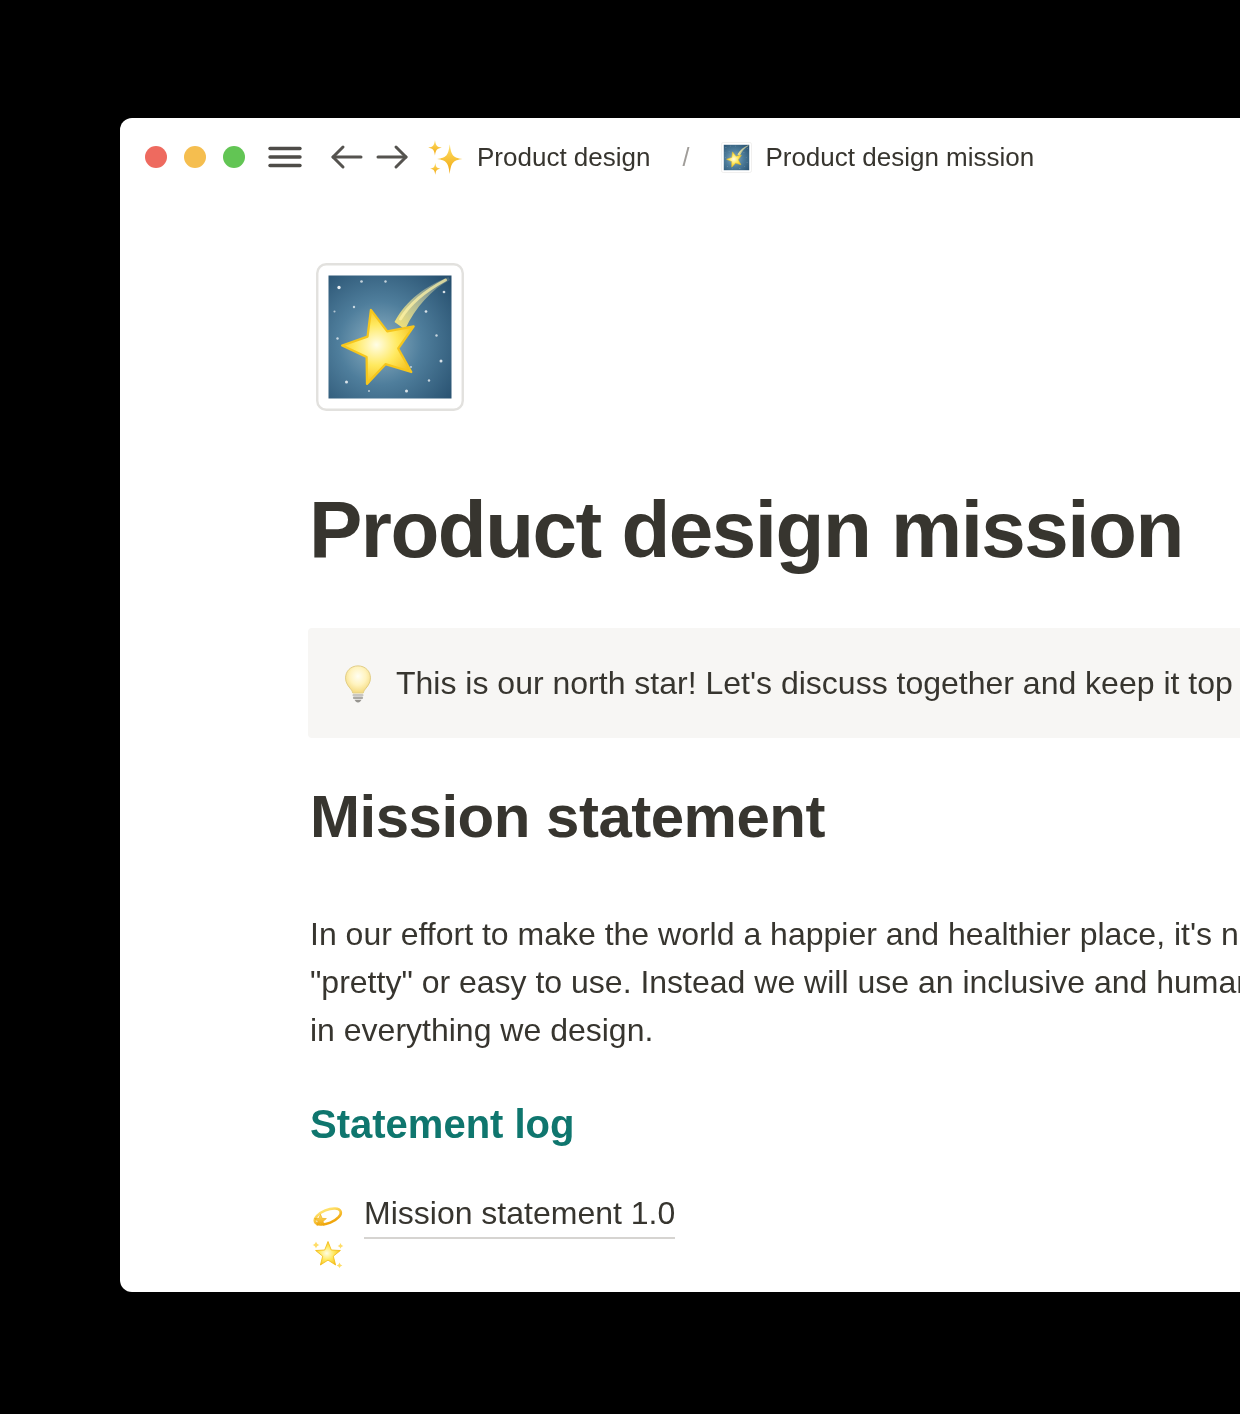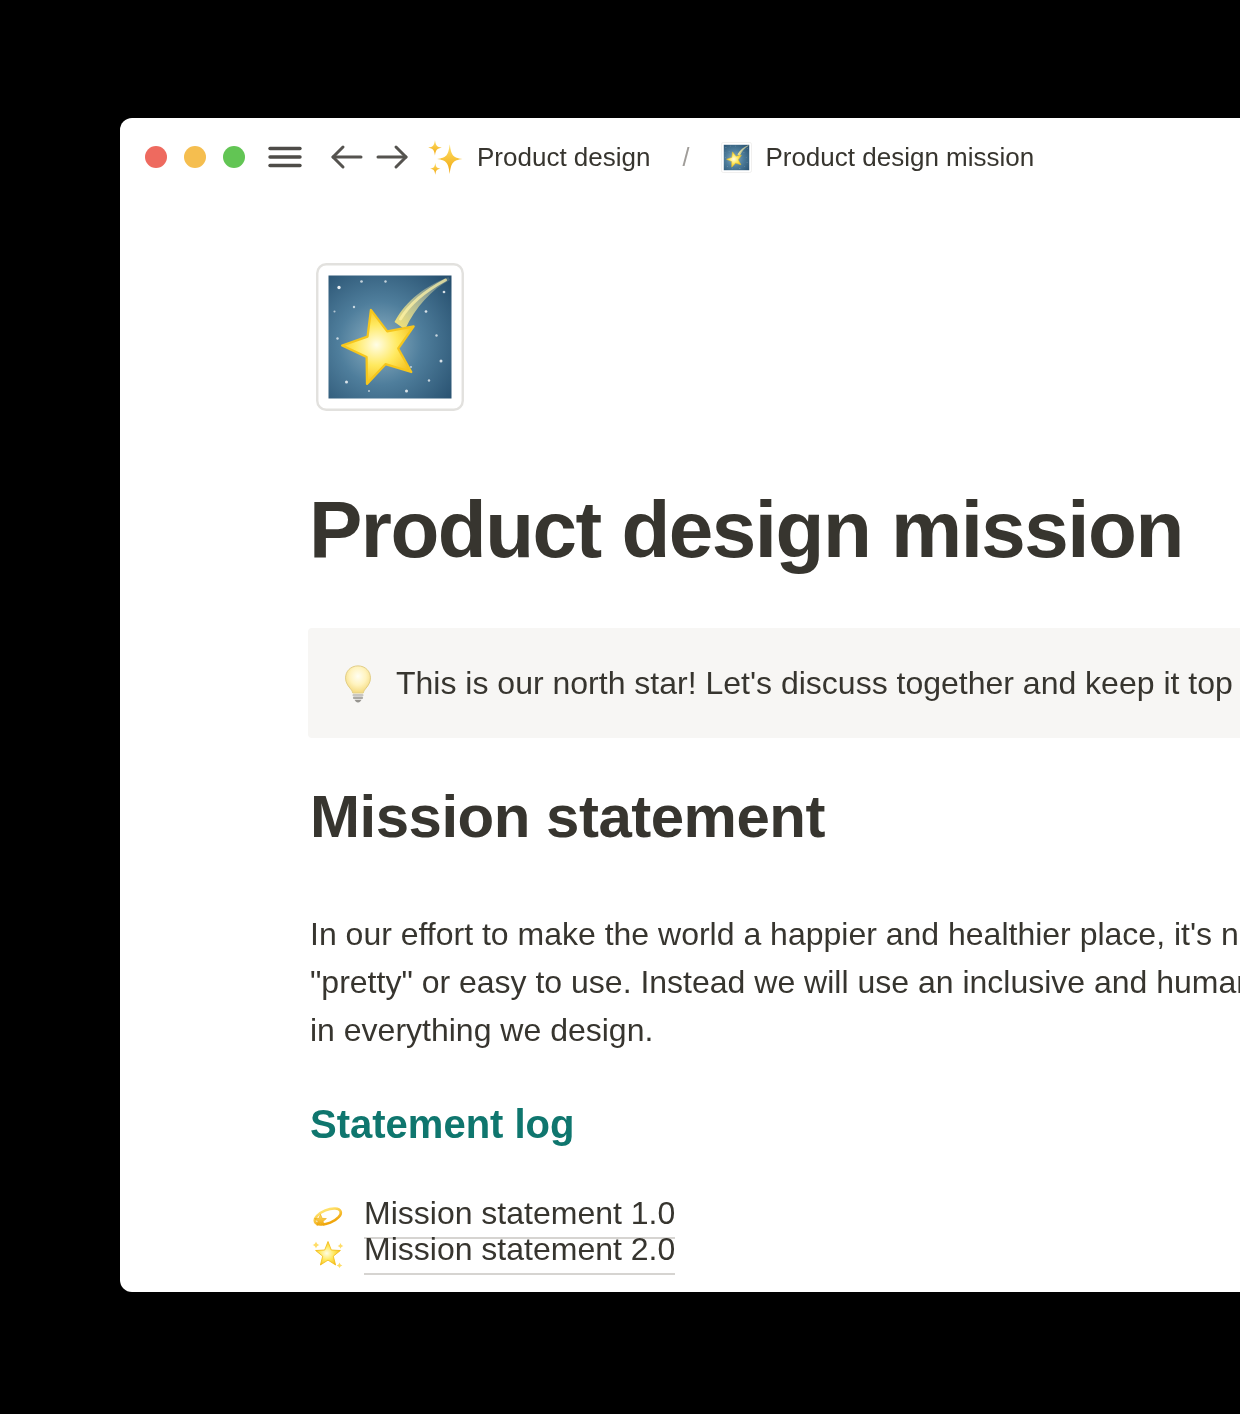--- a/index.html
+++ b/index.html
@@ -252,17 +252,16 @@
       <svg class="link-emoji">
           <use href="#sym-dizzy"></use>
         </svg>
       <span class="link-label">Mission statement 1.0</span>
     </div>
 
     <div class="link-row row2">
       <svg class="link-emoji">
           <use href="#sym-glow-star"></use>
         </svg>
-      <span class="link-label">Mission statement 2.0</span>
     </div>
 
   </div>
 </div>
 
 </body></html>

